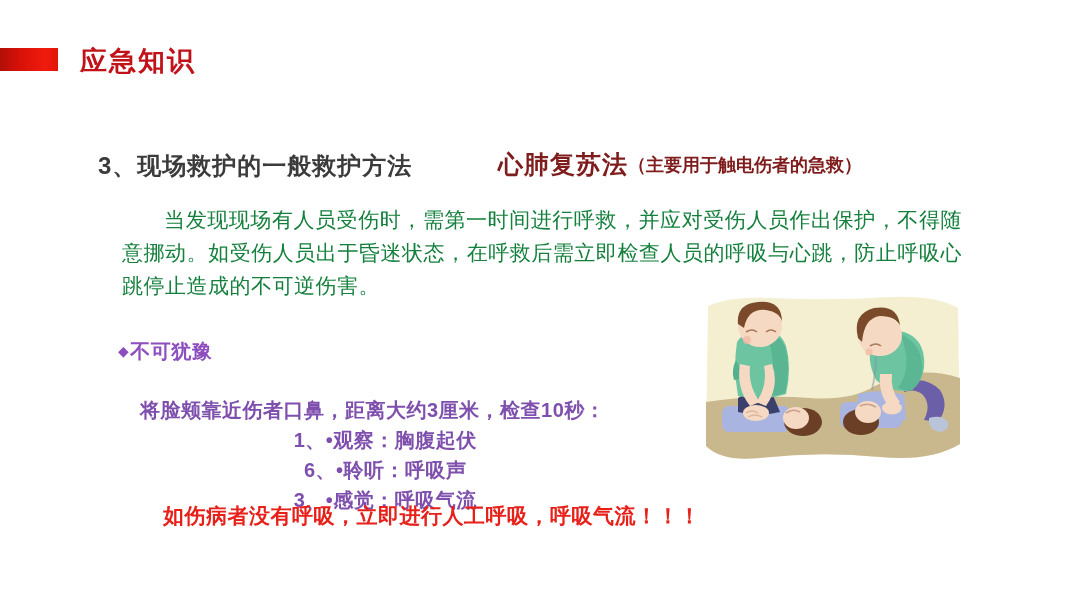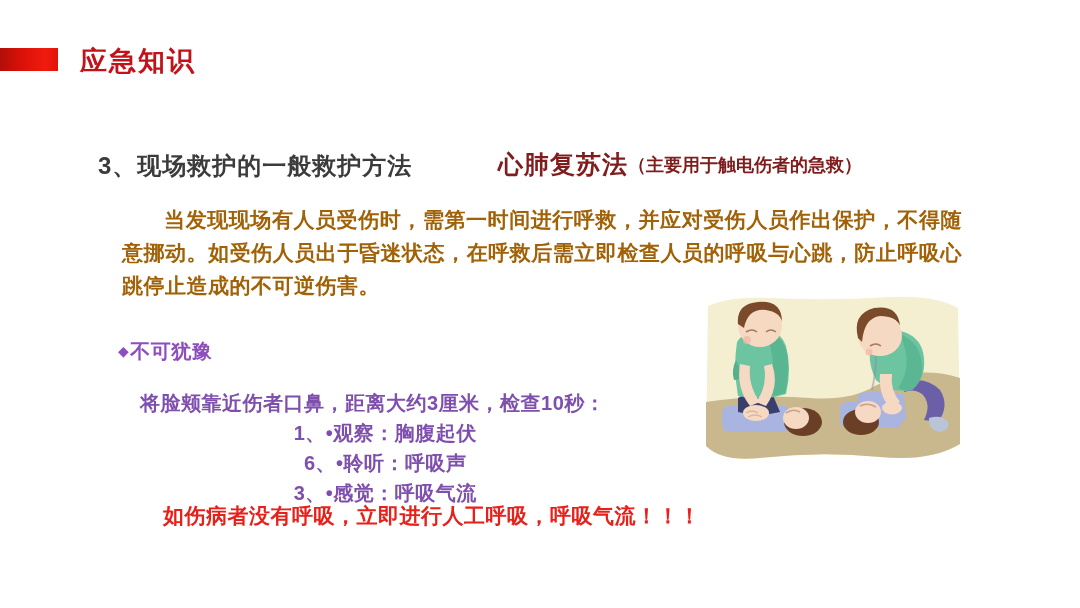--- a/index.html
+++ b/index.html
@@ -70,23 +70,23 @@
     letter-spacing: 0px;
     vertical-align: 2px;
   }
 
   
   .para {
     position: absolute;
     left: 122px;
     top: 203px;
     width: 840px;
-    color: #a16207;
+    color: #15803d;
     font-size: 21px;
-    font-weight: bold;
+    font-weight: normal;
     line-height: 33px;
     letter-spacing: 0.5px;
     text-align: justify;
   }
   .para .indent { display: inline-block; width: 42px; }
 
   
   .purple-head {
     position: absolute;
     left: 118px;
@@ -108,21 +108,21 @@
     position: absolute;
     left: 140px;
     top: 388px;
     color: #7e4fad;
     font-size: 20px;
     font-weight: bold;
     line-height: 30px;
     letter-spacing: 0.5px;
     white-space: nowrap;
   }
-  .purple-block .pb-line { display: block; }
+  .purple-block .pb-line { display: block; margin-top: 7px; }
   .purple-block .pb-item { display: block; padding-left: 25px; text-align: center; }
 
   .red-warning {
     position: absolute;
     left: 163px;
     top: 502px;
     color: #e8201a;
     font-size: 21px;
     font-weight: bold;
     letter-spacing: 0.5px;

